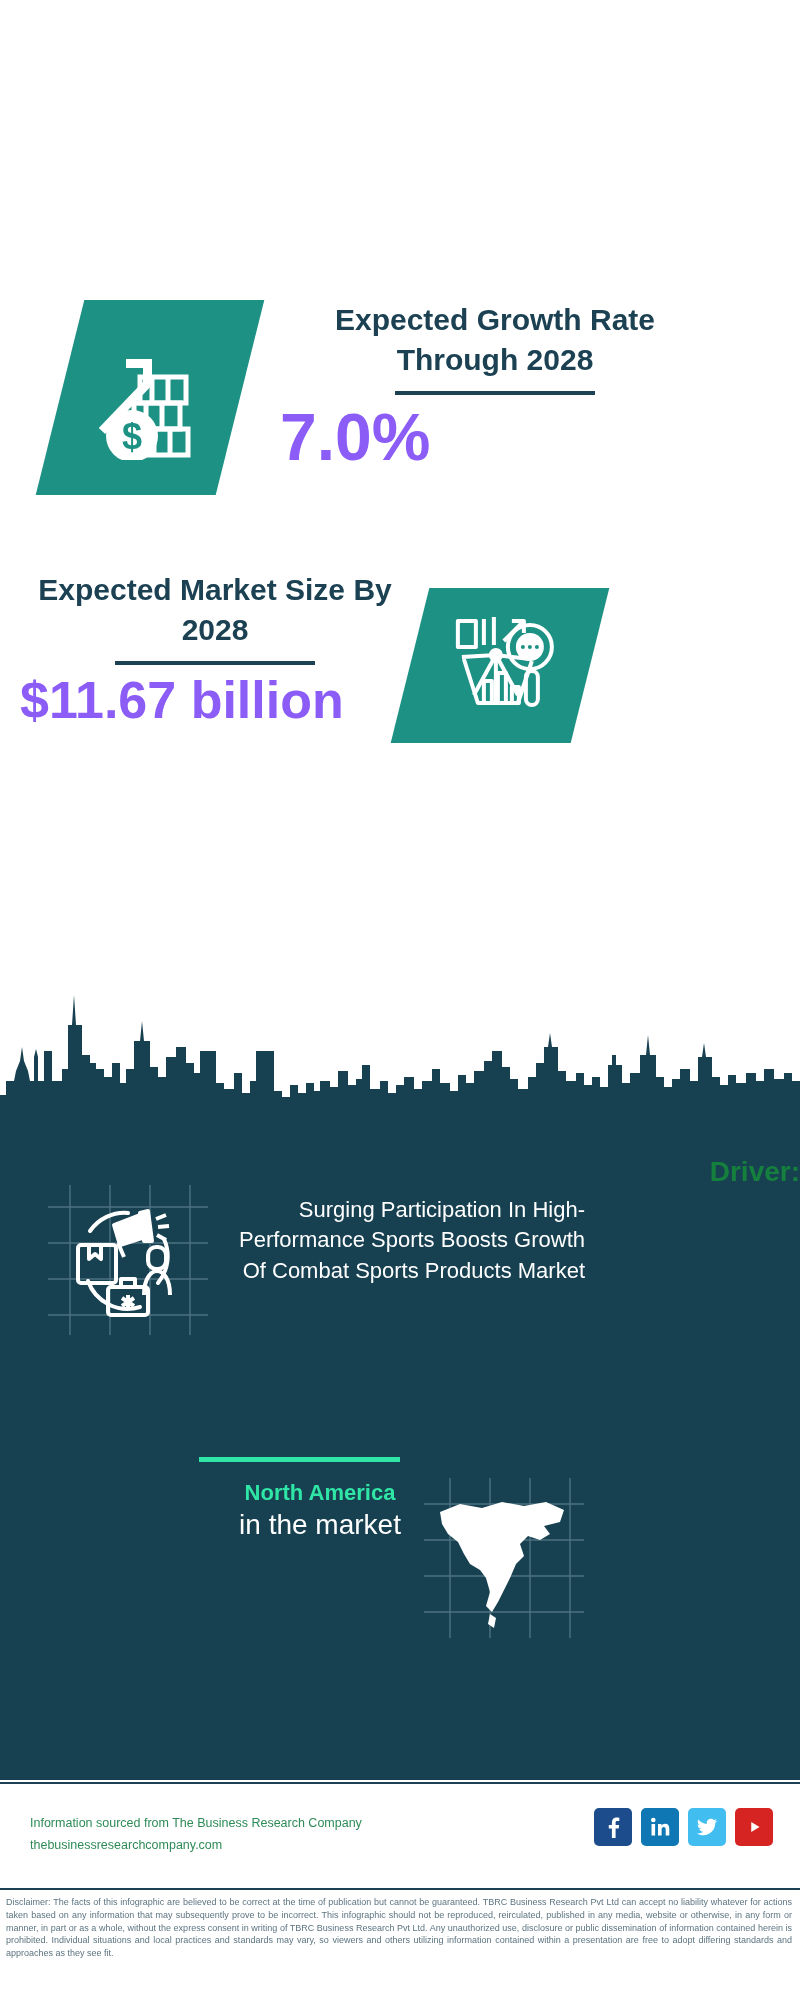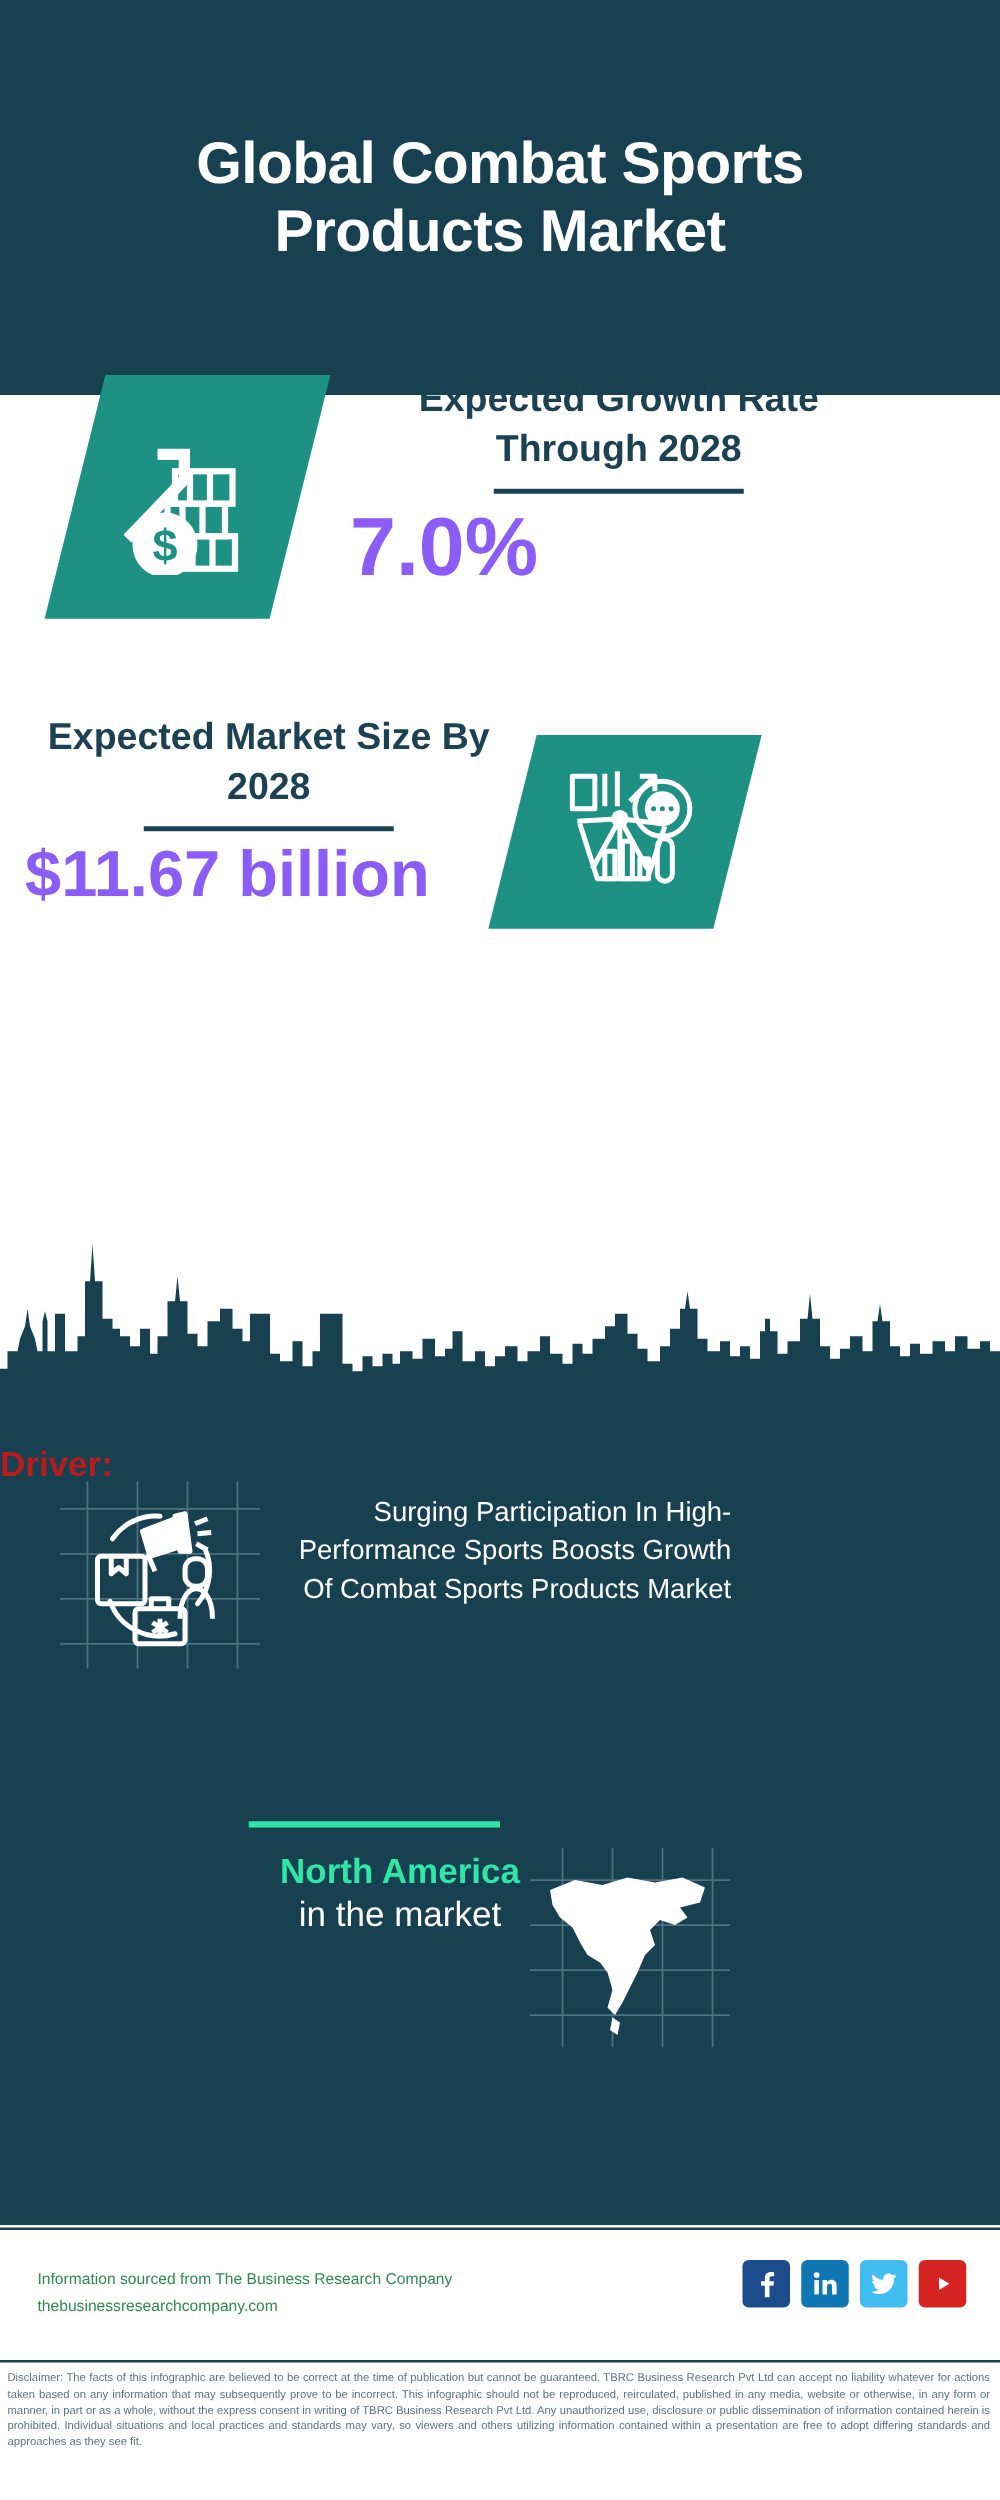--- a/index.html
+++ b/index.html
@@ -59,33 +59,33 @@
 
   
   .dark-sec {
     position:absolute; left:0; top:1100px; width:800px; height:680px;
     background:#174050;
   }
   .skyline { position:absolute; left:0; top:985px; width:800px; height:125px; }
 
   .driver-wrap { position:absolute; left:0; top:1155px; width:800px; }
   .driver-title {
-    color:#b91c1c; font-size:28px; font-weight:bold; text-align:left;
+    color:#15803d; font-size:28px; font-weight:bold; text-align:right;
     line-height:1.2;
   }
   .driver-text {
     color:#ffffff; font-size:22px; font-weight:normal; text-align:right;
     line-height:1.40; margin-top:6px; padding:0 215px 0 235px;
   }
   .mini-divider {
     position:absolute; left:199px; top:1457px; width:201px; height:5px;
     background:#2FE6A6;
   }
   .region-wrap { position:absolute; left:40px; top:1480px; width:560px; }
-  .region-name { color:#2FE6A6; font-size:28px; font-weight:bold; text-align:center; line-height:1.22; }
+  .region-name { color:#2FE6A6; font-size:22px; font-weight:bold; text-align:center; line-height:1.22; }
   .region-sub { color:#ffffff; font-size:28px; text-align:center; line-height:1.30; }
 
   .icon-grid-bg { position:absolute; }
 
   
   .footer {
     position:absolute; left:0; top:1782px; width:800px; height:104px;
     background:#ffffff;
     border-top:2px solid #1B4153;
     display:flex; align-items:center;
@@ -103,23 +103,20 @@
     background:#ffffff; border-top:2px solid #1B4153;
     padding:6px 8px 0 6px;
     color:#5C7480; font-size:9px; line-height:1.42; text-align:justify;
   }
 </style>
 </head>
 <body>
 
 <div class="page">
 
-  <div class="header">
-    <div class="header-title">Global Combat Sports Products Market</div>
-  </div>
 
   <div class="tile" style="left:60px; top:300px; width:180px; height:195px;">
     <svg width="120" height="125" viewBox="0 0 120 125">
 
       <path d="M12 96 L58 48" stroke="#fff" stroke-width="9" fill="none"></path>
       <path d="M36 24 L62 24 L62 50 L53 50 L53 33 L36 33 Z" fill="#fff"></path>
 
       <g fill="none" stroke="#fff" stroke-width="5">
         <rect x="50" y="42" width="46" height="26"></rect>
         <rect x="44" y="68" width="46" height="26"></rect>

